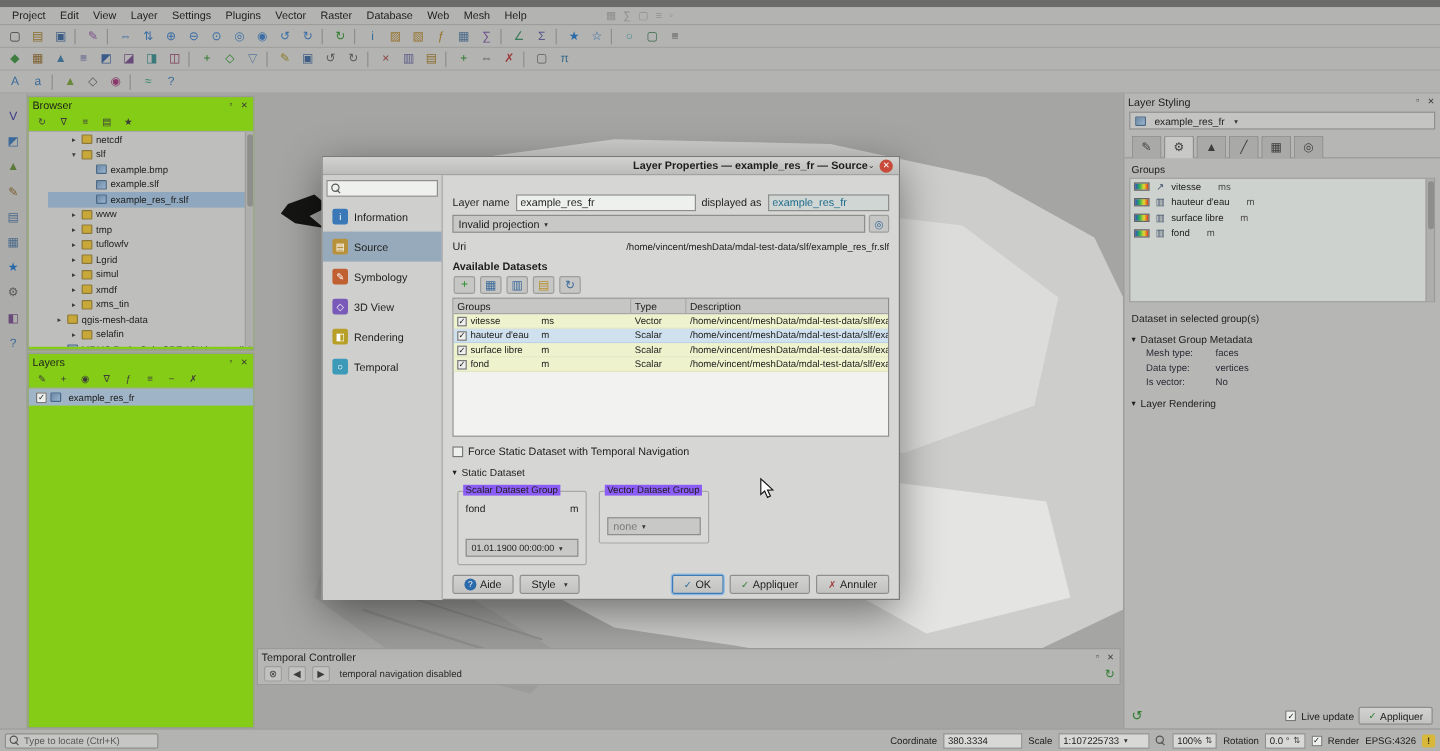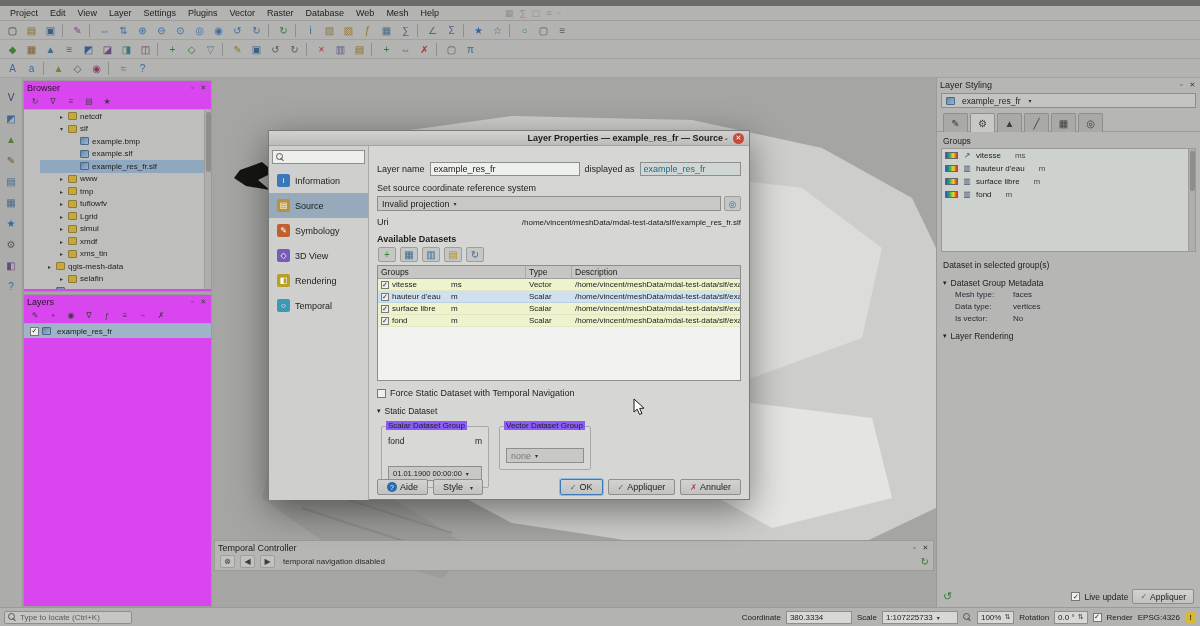--- a/index.html
+++ b/index.html
@@ -13,21 +13,21 @@
   .menu-item{padding:1px 6px;font-size:9px;color:#1d1d1b;}
   .dimicons{margin-left:60px;display:flex;gap:6px;color:#8f8f8d;font-size:9px;}
   .tbar{left:0;width:100%;background:#b3b3b1;border-bottom:1px solid #a2a2a0;display:flex;align-items:center;padding-left:3px;}
   .tbar1{top:21px;height:19px;} .tbar2{top:40px;height:19px;} .tbar3{top:59px;height:19px;}
   .ticon{width:17px;height:15px;display:inline-flex;align-items:center;justify-content:center;border-radius:2px;margin:0 1px;font-size:10px;flex:none;}
   .ticon.sep{width:4px;height:13px;border-left:1px solid #8e8e8c;border-radius:0;margin:0 2px;}
   
   .dockstrip{left:0;top:78px;width:23px;height:529px;background:#acacaa;border-right:1px solid #9a9a98;display:flex;flex-direction:column;align-items:center;padding-top:12px;gap:7px;}
   .dockstrip .ticon{width:16px;height:14px;}
   
-  .panel{background:#d946ef;border:1px solid #9a9a98;}
+  .panel{background:#84cc16;border:1px solid #9a9a98;}
   .panel-h{height:13px;display:flex;align-items:center;padding:0 3px;font-size:9px;color:#1d1d1b;}
   .panel-h .sp{flex:1;}
   .mini-ic{width:9px;height:9px;display:inline-flex;align-items:center;justify-content:center;font-size:7px;color:#3a3a38;margin-left:2px;}
   .wundock::after{content:"▫";} .wclose::after{content:"✕";}
   .panel-tools{height:16px;display:flex;align-items:center;gap:2px;padding:0 3px;border-bottom:1px solid #a8a8a6;}
   .panel-tools .ticon{width:14px;height:13px;font-size:8px;color:#3d3d3b;}
   .browser{left:23px;top:80px;width:189px;height:212px;}
   .layers{left:23px;top:294px;width:189px;height:313px;}
   .tree{position:relative;overflow:hidden;height:calc(100% - 31px);background:#bebebc;padding-left:16px;}
   .trow{height:12.5px;display:flex;align-items:center;font-size:8px;color:#1d1d1b;white-space:nowrap;}
@@ -878,21 +878,20 @@
             </div>
           </div>
       </div>
       <div class="dlg-main">
         <div class="frow">
           <span>Layer name</span>
           <input class="inp" style="width: 150px;" readonly="" value="example_res_fr">
           <span>displayed as</span>
           <input class="inp dis" style="flex: 1 1 0%; min-width: 0px;" readonly="" value="example_res_fr">
         </div>
-        <div style="margin-top:7px;">Set source coordinate reference system</div>
         <div class="frow" style="margin-top:3px;gap:3px;">
           <span class="combo" style="flex:1;">
             <span>Invalid projection</span>
             <span class="dar"></span>
           </span>
           <span class="crs-btn"></span>
         </div>
         <div class="frow" style="margin-top:6px;">
           <span>Uri</span>
           <span class="uri">/home/vincent/meshData/mdal-test-data/slf/example_res_fr.slf</span>

